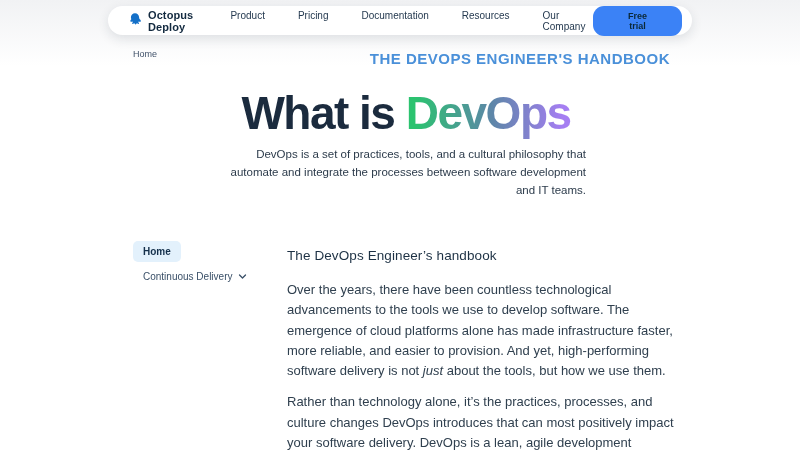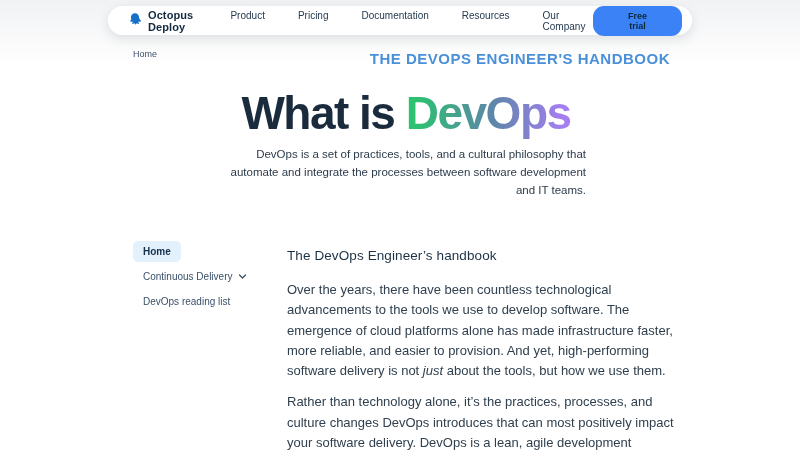--- a/index.html
+++ b/index.html
@@ -96,23 +96,20 @@
       <span>Home</span>
     </div>
     <div class="side-item">
       <span>Continuous Delivery</span>
       <span class="chev">
         <svg width="9" height="9" viewBox="0 0 9 9">
             <path d="M1.5 3 L4.5 6 L7.5 3" stroke="#3a5068" stroke-width="1.3" fill="none" stroke-linecap="round" stroke-linejoin="round"></path>
           </svg>
       </span>
     </div>
-    <div class="side-item">
-      <span>DevOps reading list</span>
-    </div>
   </aside>
 
   <article class="article">
     <h2>The DevOps Engineer’s handbook</h2>
     <p><span>Over the years, there have been countless technological advancements to the tools we use to develop software. The emergence of cloud platforms alone has made infrastructure faster, more reliable, and easier to provision. And yet, high-performing software delivery is not </span><i>just</i><span> about the tools, but how we use them.</span></p>
     <p>Rather than technology alone, it’s the practices, processes, and culture changes DevOps introduces that can most positively impact your software delivery. DevOps is a lean, agile development method statistically proven to improve software delivery speed and quality. It’s also the most significant shift to happen to the software development community.</p>
 
   </article>
 </div>
 

